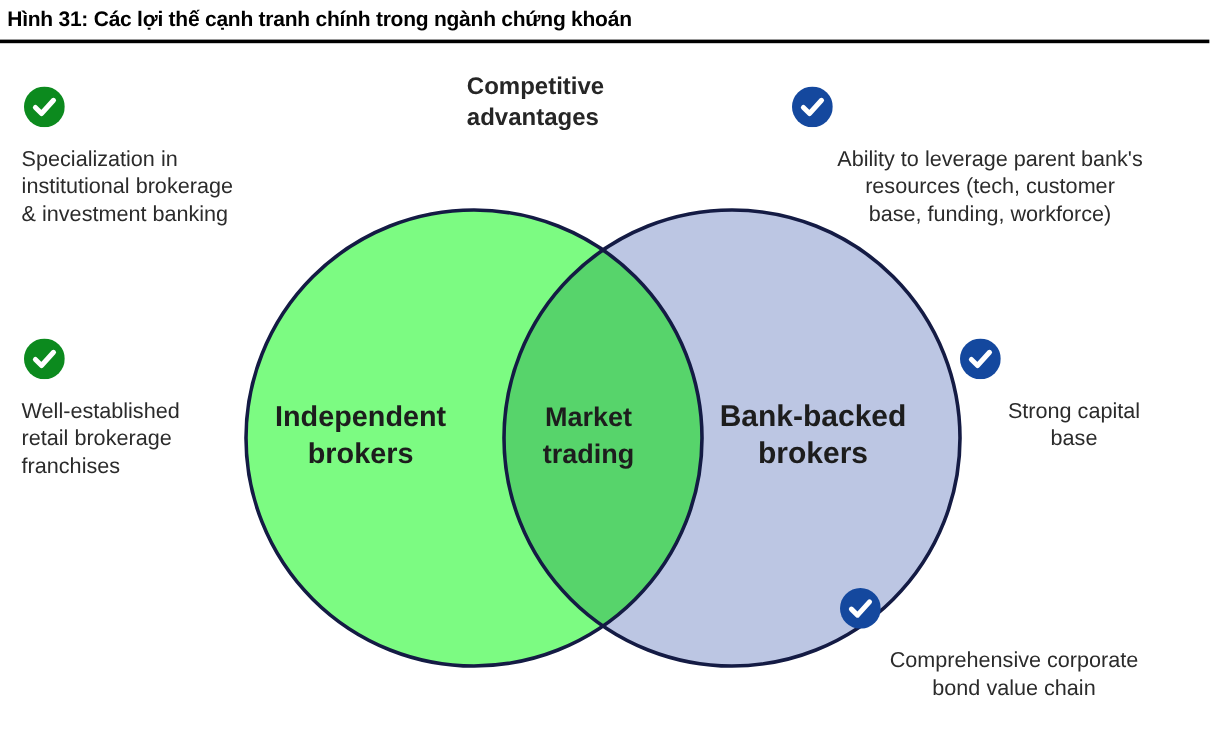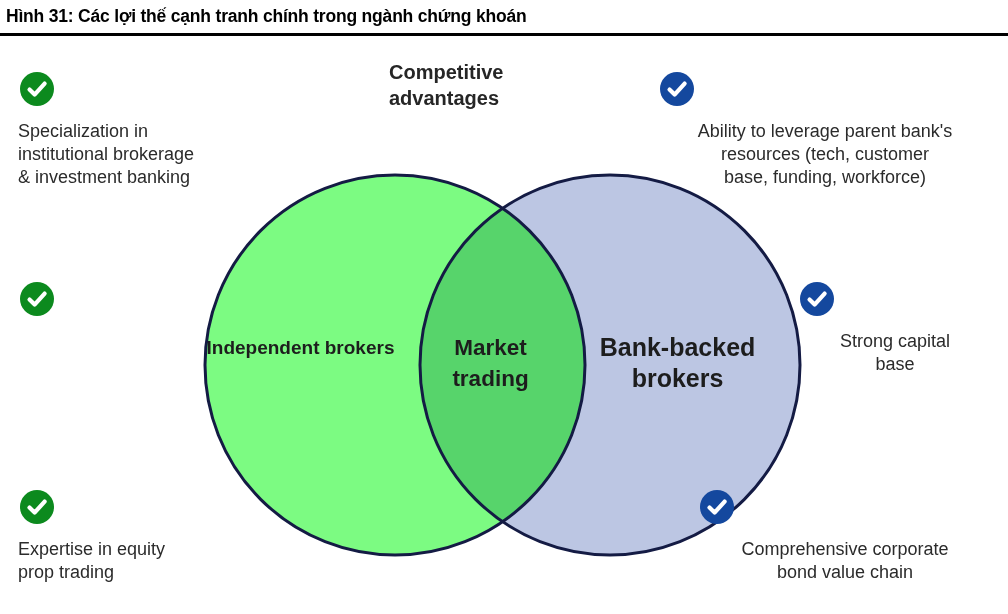--- a/index.html
+++ b/index.html
@@ -37,21 +37,21 @@
   .venn{
     position:absolute; left:0; top:0; width:1008px; height:614px;
     pointer-events:none;
   }
   .venn svg{ display:block; }
 
   .venn-label{
     position:absolute; text-align:center; font-weight:700;
     color:#1d1d1d; line-height:31px;
   }
-  .venn-label.left{  left:198px; top:332px; width:205px; font-size:19px; }
+  .venn-label.left{  left:198px; top:332px; width:205px; font-size:24px; }
   .venn-label.mid{   left:424px; top:332px; width:133px; font-size:22.5px; }
   .venn-label.right{ left:570px; top:332px; width:215px; font-size:25px; }
 
   
   .item{ position:absolute; }
   .item .ico{ display:block; }
   .item .txt{
     font-size:18px; line-height:23px; color:#2b2b2b; white-space:pre-line;
   }
   .item.left  .ico{ margin-left:2px; }
@@ -117,32 +117,25 @@
 &amp; investment banking</div>
   </div>
 
   <div class="item left" id="item-l2">
     <span class="ico">
       <svg width="34" height="34" viewBox="0 0 34 34" xmlns="http://www.w3.org/2000/svg">
         <circle cx="17" cy="17" r="17" class="chk-bg" fill="#0C8A1E"></circle>
         <path d="M9.5 17.6 L14.6 22.6 L24.6 11.6" fill="none" stroke="#ffffff" stroke-width="4.2" stroke-linecap="round" stroke-linejoin="round"></path>
       </svg>
     </span>
+    <div class="txt">Well-established
+retail brokerage
+franchises</div>
   </div>
 
-  <div class="item left" id="item-l3">
-    <span class="ico">
-      <svg width="34" height="34" viewBox="0 0 34 34" xmlns="http://www.w3.org/2000/svg">
-        <circle cx="17" cy="17" r="17" class="chk-bg" fill="#0C8A1E"></circle>
-        <path d="M9.5 17.6 L14.6 22.6 L24.6 11.6" fill="none" stroke="#ffffff" stroke-width="4.2" stroke-linecap="round" stroke-linejoin="round"></path>
-      </svg>
-    </span>
-    <div class="txt">Expertise in equity
-prop trading</div>
-  </div>
 
   <div class="item right" id="item-r1">
     <span class="ico">
       <svg width="34" height="34" viewBox="0 0 34 34" xmlns="http://www.w3.org/2000/svg">
         <circle cx="17" cy="17" r="17" class="chk-bg" fill="#14489E"></circle>
         <path d="M9.5 17.6 L14.6 22.6 L24.6 11.6" fill="none" stroke="#ffffff" stroke-width="4.2" stroke-linecap="round" stroke-linejoin="round"></path>
       </svg>
     </span>
     <div class="txt">Ability to leverage parent bank's
 resources (tech, customer

